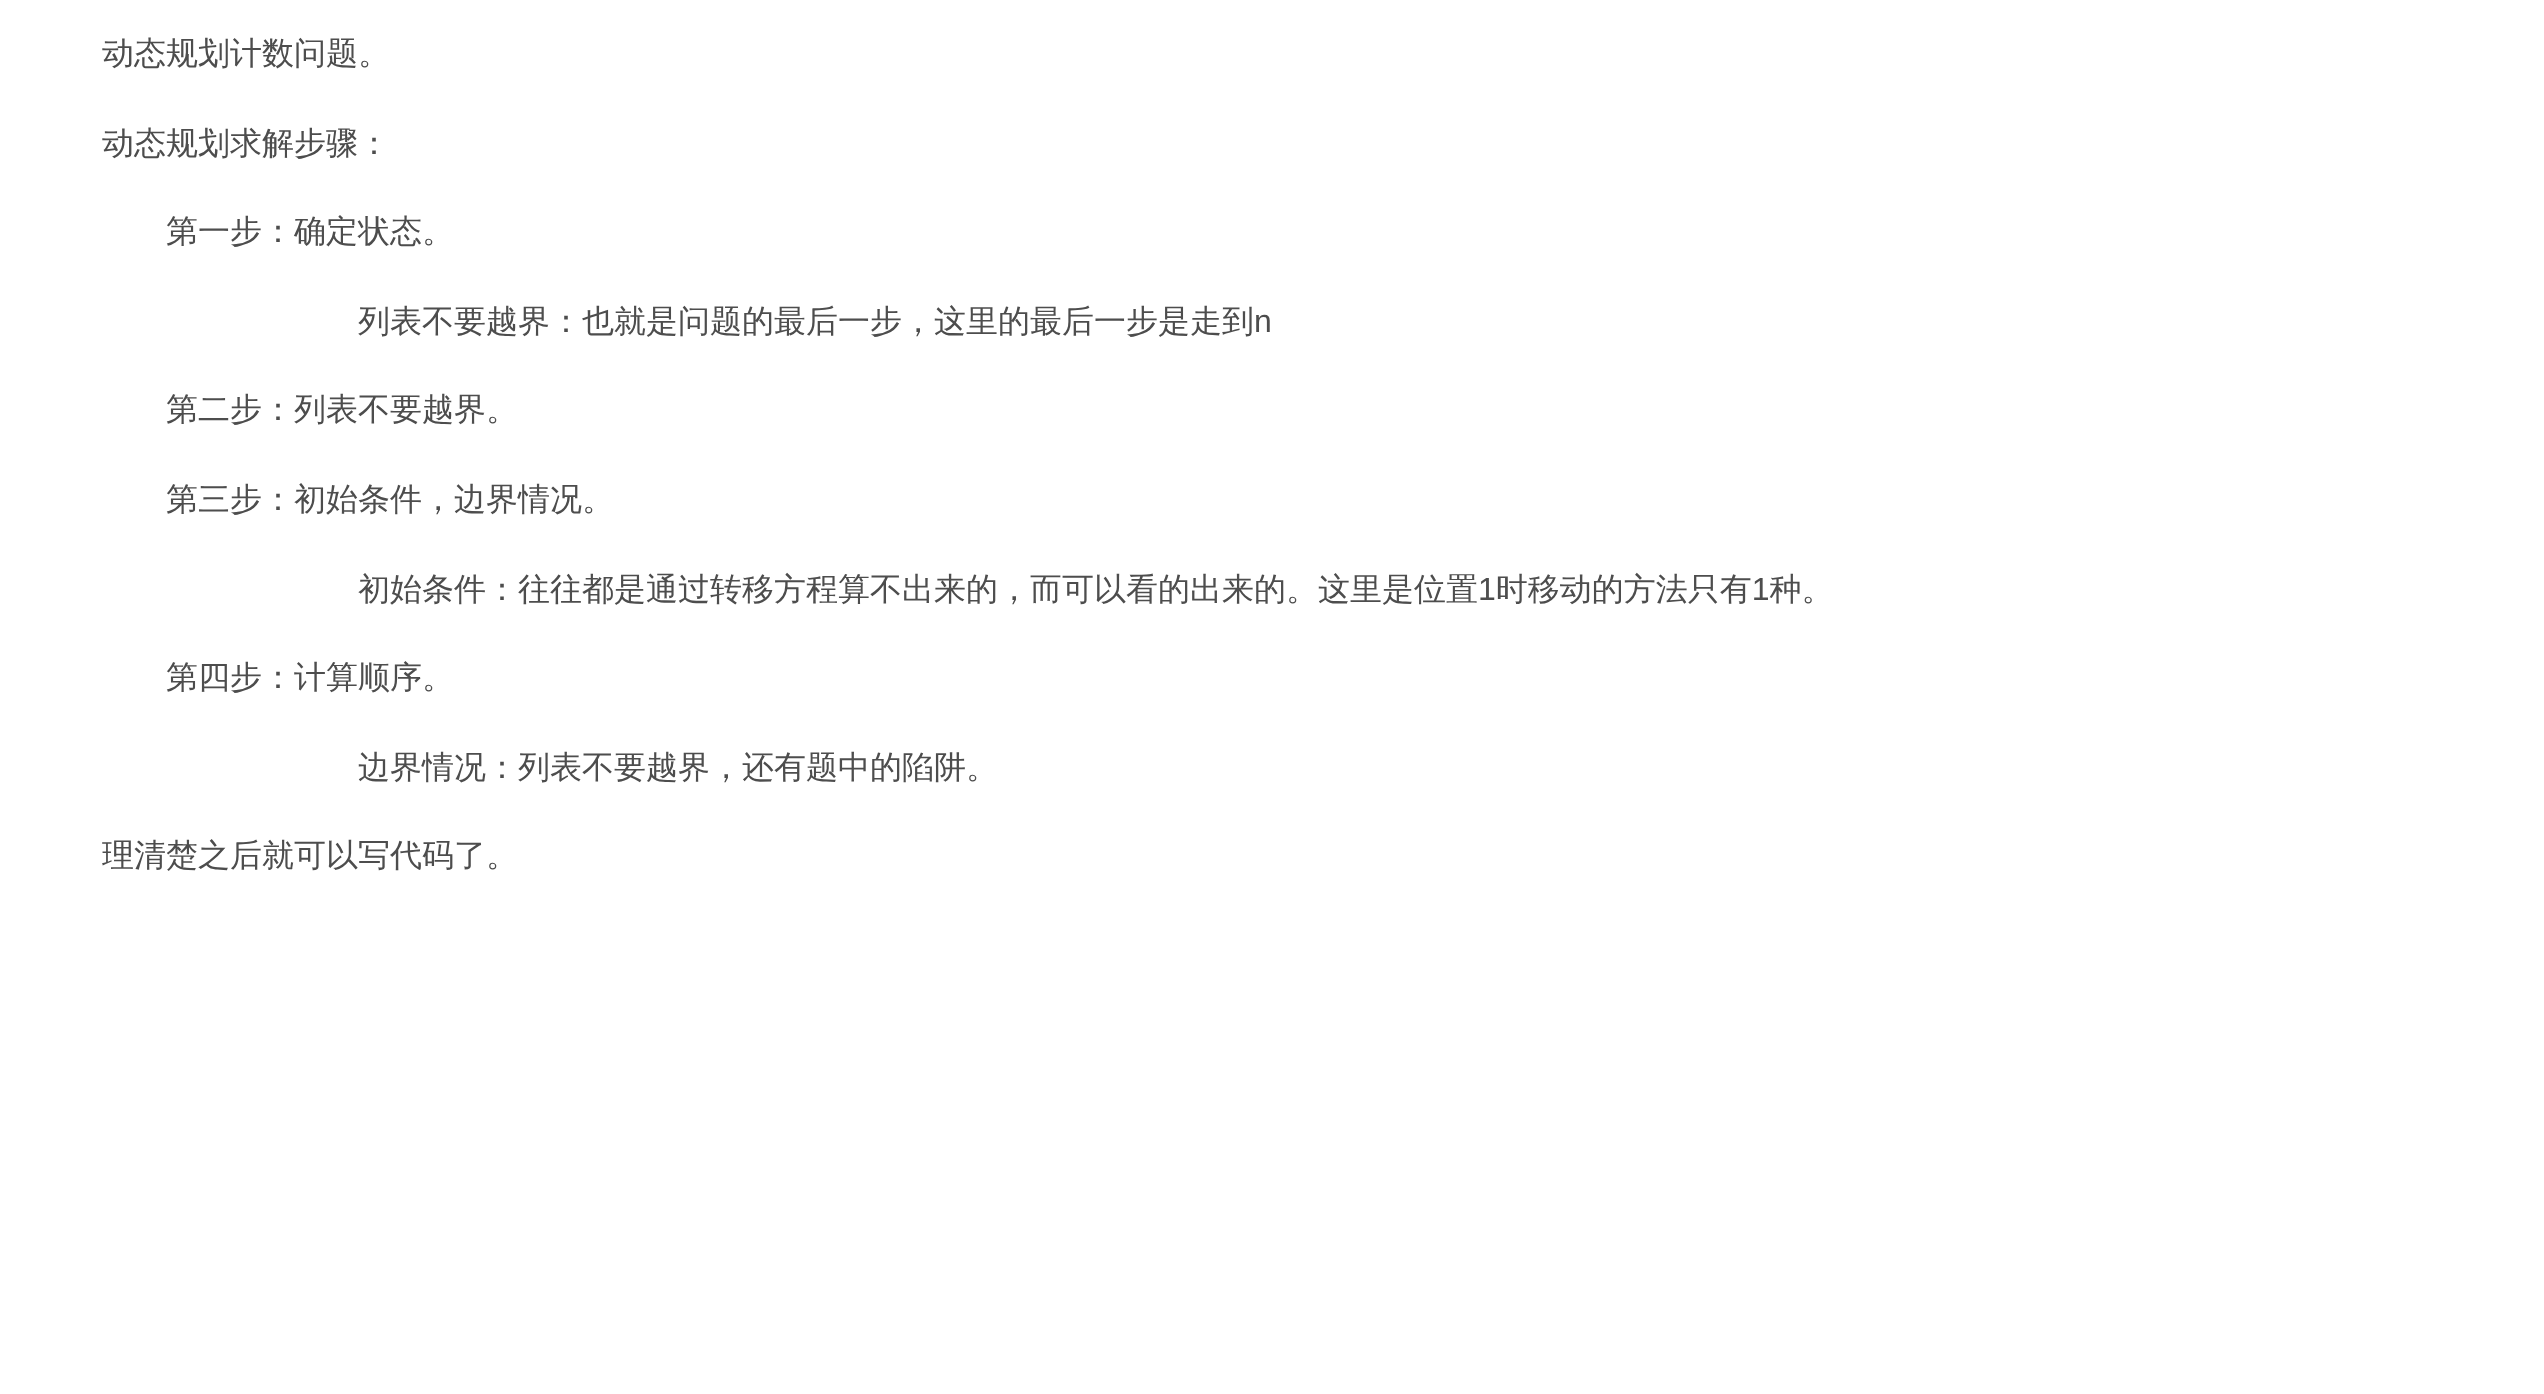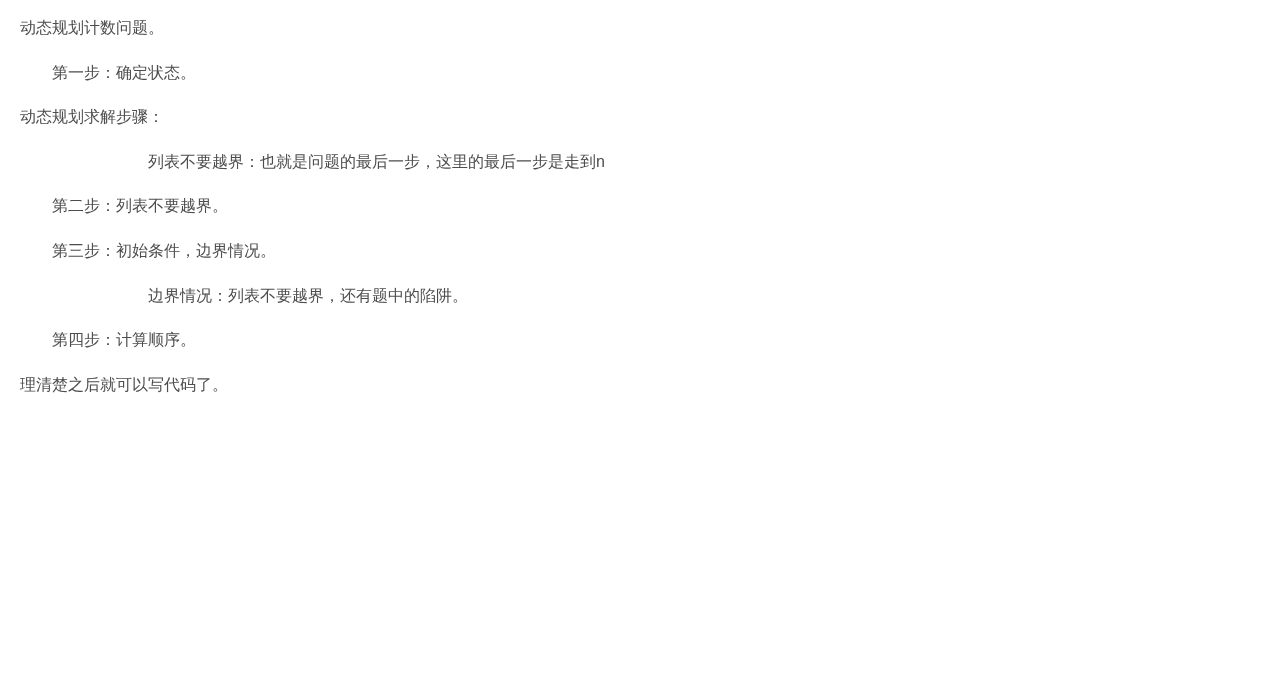--- a/index.html
+++ b/index.html
@@ -11,39 +11,41 @@
       font-family: -apple-system, BlinkMacSystemFont, "Segoe UI", "Microsoft YaHei", "PingFang SC", sans-serif;
       font-size: 16px;
       color: #4d4d4d;
       line-height: 1.6;
       padding: 15px 20px;
       background: #fff;
       width: 1272px;
     }
     .para {
       margin-bottom: 19px;
+      margin-left: 31px;
     }
     .indent-1 {
       padding-left: 32px;
     }
     .indent-2 {
       padding-left: 128px;
     }
   </style>
 </head>
 <body>
 
 <div class="content">
   <p class="para">动态规划计数问题。</p>
+  <p class="para">动态规划求解步骤：</p>
+
   <p class="para indent-1">第一步：确定状态。</p>
-
-  <p class="para">动态规划求解步骤：</p>
   <p class="para indent-2">列表不要越界：也就是问题的最后一步，这里的最后一步是走到n</p>
 
   <p class="para indent-1">第二步：列表不要越界。</p>
 
   <p class="para indent-1">第三步：初始条件，边界情况。</p>
+  <p class="para indent-2">初始条件：往往都是通过转移方程算不出来的，而可以看的出来的。这里是位置1时移动的方法只有1种。</p>
+  <p class="para indent-1">第四步：计算顺序。</p>
+
   <p class="para indent-2">边界情况：列表不要越界，还有题中的陷阱。</p>
-
-  <p class="para indent-1">第四步：计算顺序。</p>
 
   <p class="para">理清楚之后就可以写代码了。</p>
 </div>
 
 </body></html>

